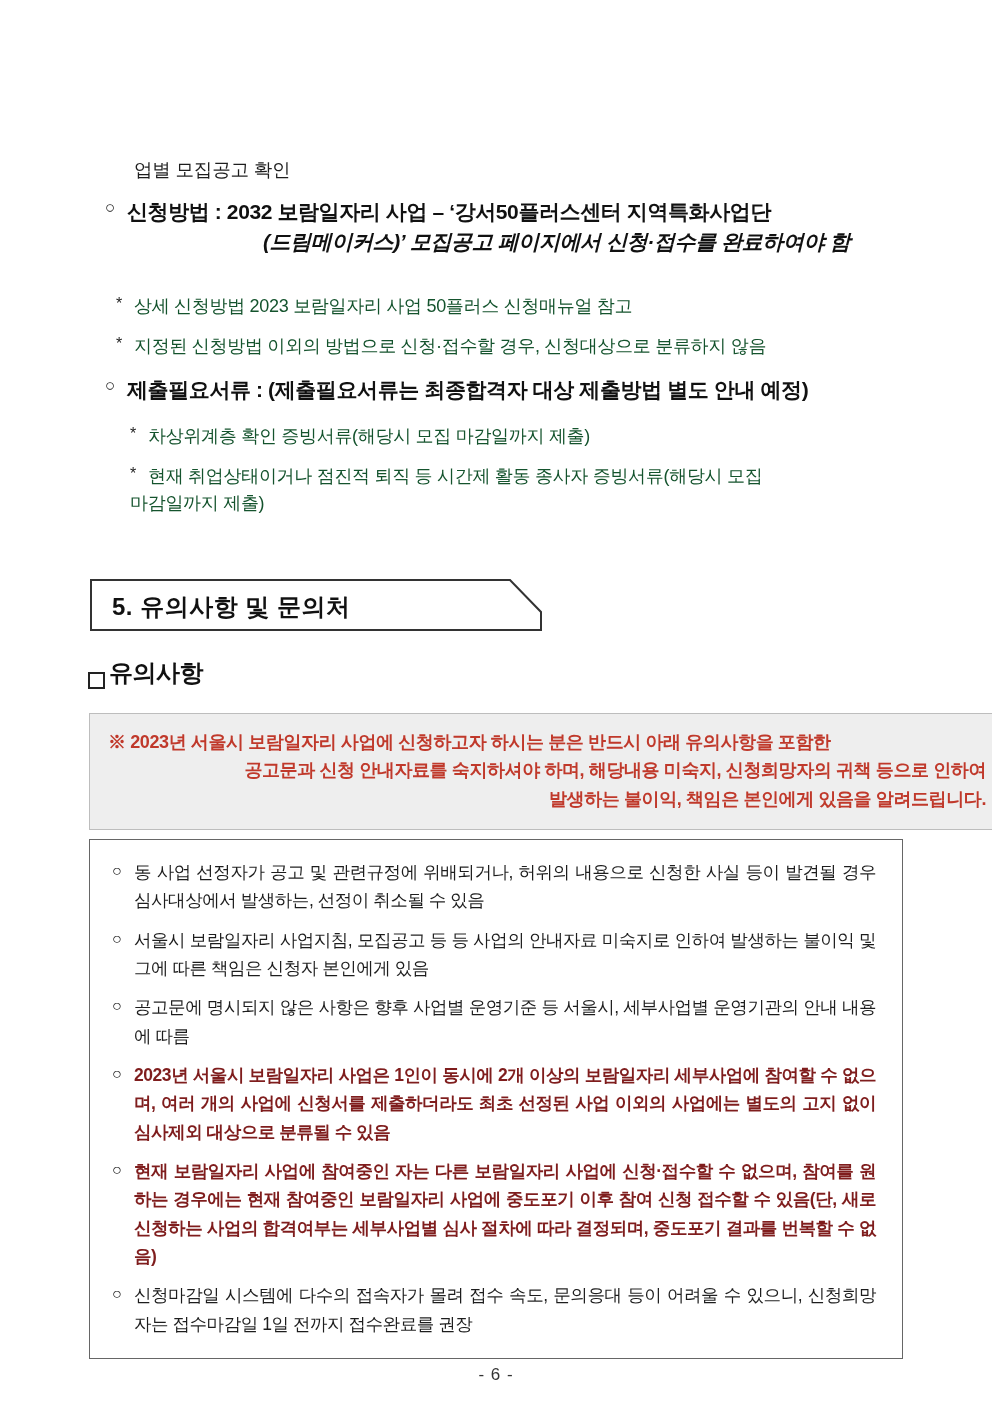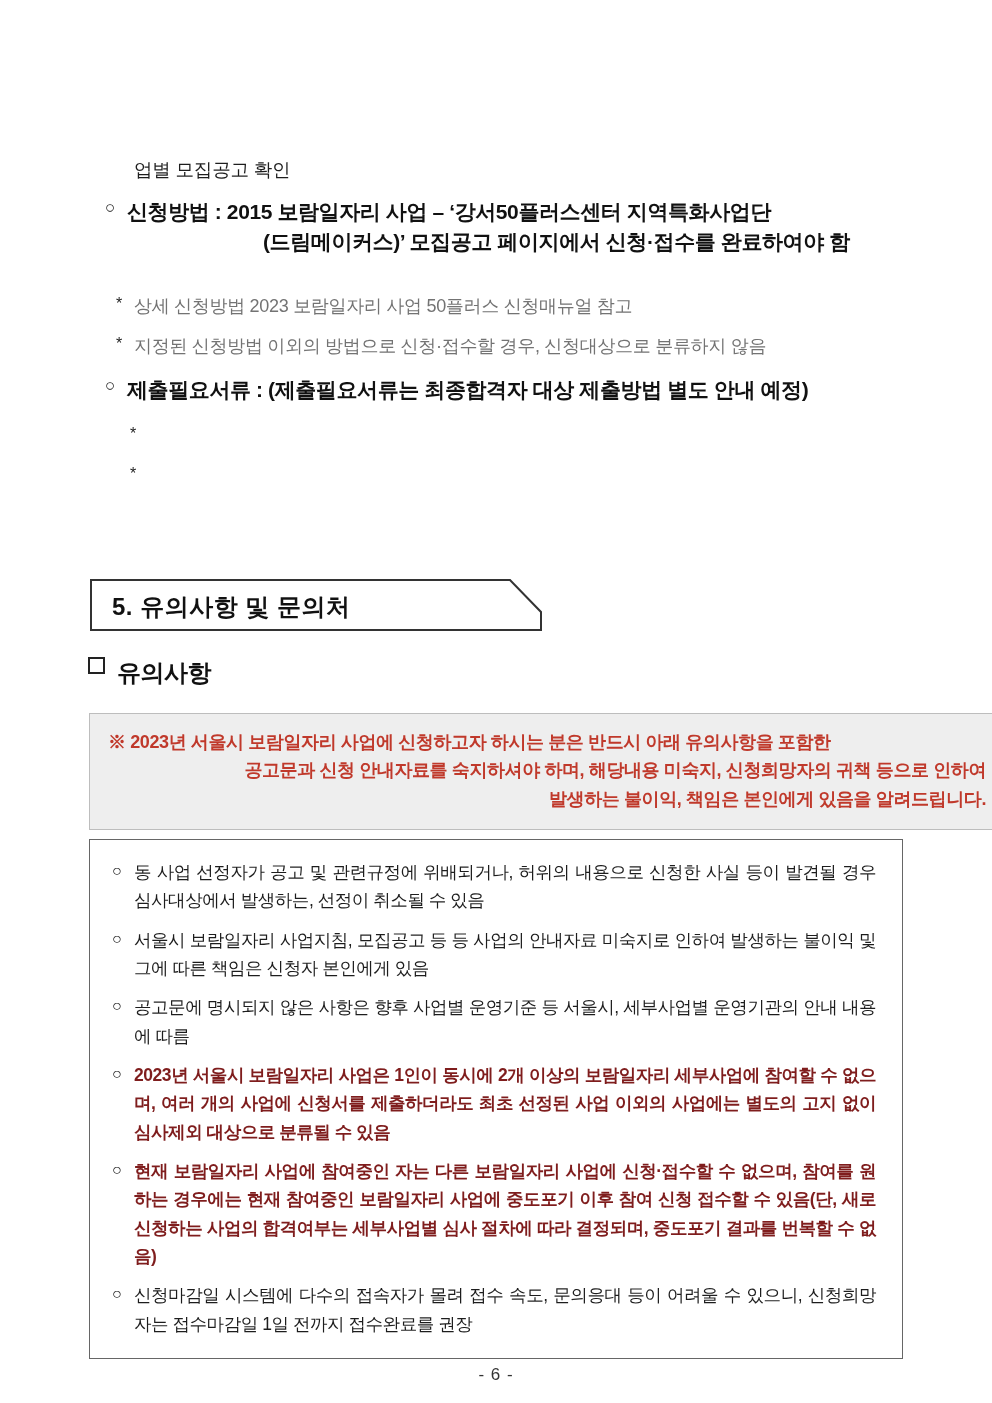--- a/index.html
+++ b/index.html
@@ -51,40 +51,41 @@
     font-size: 21px;
     font-weight: bold;
     line-height: 1.45;
     letter-spacing: -0.4px;
     color: #111;
   }
   .bullet-body .ind {
     display: block;
     text-indent: 0;
     padding-left: 136px;
+    font-style: italic;
   }
 
   
   .ast-item {
     position: absolute;
     display: flex;
     align-items: flex-start;
   }
   .ast-mark {
     font-size: 16px;
     width: 18px;
     flex: 0 0 18px;
     color: #222;
     padding-top: 2px;
   }
   .ast-body {
     font-size: 18px;
     line-height: 1.5;
     letter-spacing: -0.3px;
-    color: #737373;
+    color: #14532d;
   }
 
   
   .section-banner {
     position: absolute;
     left: 90px;
     top: 534px;
     width: 452px;
     height: 68px;
   }
@@ -102,22 +103,22 @@
     letter-spacing: 0.5px;
     color: #111;
   }
 
   
   .sq-heading {
     position: absolute;
     left: 88px;
     top: 612px;
     display: flex;
-    align-items: flex-start;
-    gap: 12px;
+    align-items: flex-end;
+    gap: 4px;
   }
   .sq-box {
     width: 17px;
     height: 17px;
     border: 2px solid #222;
     box-sizing: border-box;
   }
   .sq-label {
     font-size: 24px;
     font-weight: bold;
@@ -204,21 +205,21 @@
 </head>
 <body>
 
 <div class="page">
 
   <div class="cont-line">업별 모집공고 확인</div>
 
   <div class="bullet-item" style="left:105px; top:152px; width:820px;">
     <div class="bullet-mark">○</div>
     <div class="bullet-body">
-      <span>신청방법 : 2015 보람일자리 사업 – ‘강서50플러스센터 지역특화사업단</span>
+      <span>신청방법 : 2032 보람일자리 사업 – ‘강서50플러스센터 지역특화사업단</span>
       <span class="ind">(드림메이커스)’ 모집공고 페이지에서 신청·접수를 완료하여야 함</span>
     </div>
   </div>
 
   <div class="ast-item" style="left:116px; top:248px; width:810px;">
     <div class="ast-mark">*</div>
     <div class="ast-body">상세 신청방법 2023 보람일자리 사업 50플러스 신청매뉴얼 참고</div>
   </div>
 
   <div class="ast-item" style="left:116px; top:288px; width:810px;">
@@ -226,24 +227,29 @@
     <div class="ast-body">지정된 신청방법 이외의 방법으로 신청·접수할 경우, 신청대상으로 분류하지 않음</div>
   </div>
 
   <div class="bullet-item" style="left:105px; top:330px; width:820px;">
     <div class="bullet-mark">○</div>
     <div class="bullet-body">제출필요서류 : (제출필요서류는 최종합격자 대상 제출방법 별도 안내 예정)</div>
   </div>
 
   <div class="ast-item" style="left:130px; top:378px; width:800px;">
     <div class="ast-mark">*</div>
+    <div class="ast-body">차상위계층 확인 증빙서류(해당시 모집 마감일까지 제출)</div>
   </div>
 
   <div class="ast-item" style="left:130px; top:418px; width:790px;">
     <div class="ast-mark">*</div>
+    <div class="ast-body">
+      <span>현재 취업상태이거나 점진적 퇴직 등 시간제 활동 종사자 증빙서류(해당시 모집</span><br>
+      <span style="display:inline-block; margin-left:-18px;">마감일까지 제출)</span>
+    </div>
   </div>
 
   <div class="section-banner">
     <svg width="452" height="52" viewBox="0 0 452 52" xmlns="http://www.w3.org/2000/svg">
       <polygon points="1,1 420,1 451,33 451,51 1,51" fill="#ffffff" stroke="#333333" stroke-width="2"></polygon>
     </svg>
     <div class="sec-text">5. 유의사항 및 문의처</div>
   </div>
 
   <div class="sq-heading">

